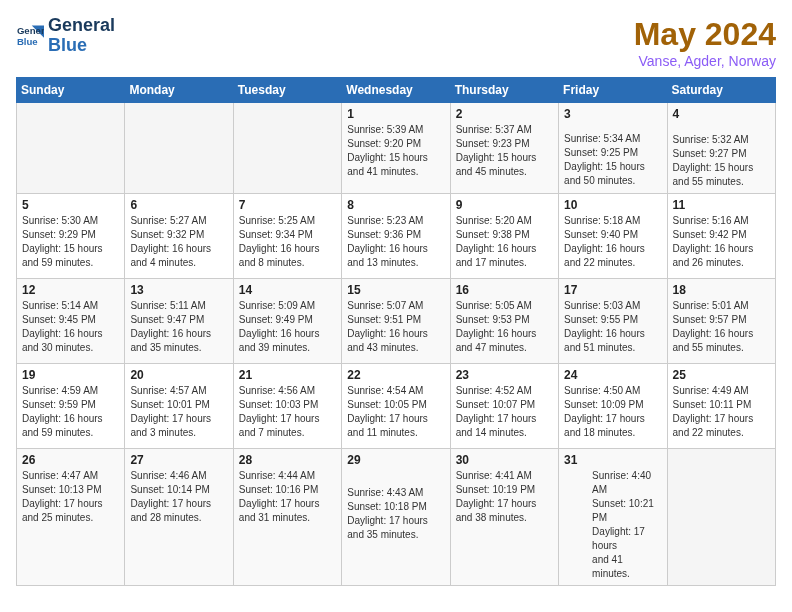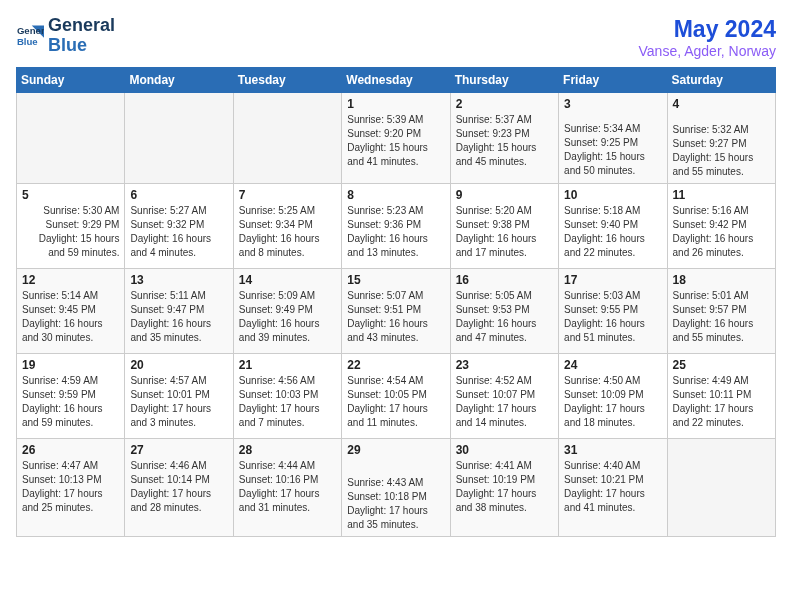--- a/index.html
+++ b/index.html
@@ -28,23 +28,23 @@
     }
     .logo-icon {
       width: 28px;
       height: 28px;
       margin-right: 4px;
     }
     .title-block {
       text-align: right;
     }
     .month-title {
-      font-size: 23px;
+      font-size: 32px;
       font-weight: bold;
-      color: #1d4ed8;
+      color: #a16207;
       margin-left: 28px;
     }
     .subtitle {
       font-size: 14px;
       color: #8b5cf6;
     }
     .calendar {
       width: 100%;
       border-collapse: collapse;
       font-size: 11px;
@@ -153,21 +153,21 @@
           <div class="day-num">4</div>
           <div class="day-info" style="white-space: pre-line; margin-top: 12px;">Sunrise: 5:32 AM
 Sunset: 9:27 PM
 Daylight: 15 hours
 and 55 minutes.</div>
         </td>
       </tr>
       <tr>
         <td>
           <div class="day-num">5</div>
-          <div class="day-info" style="white-space: pre-line; text-align: right;">Sunrise: 5:30 AM
+          <div class="day-info" style="white-space: pre-line;">Sunrise: 5:30 AM
 Sunset: 9:29 PM
 Daylight: 15 hours
 and 59 minutes.</div>
         </td>
         <td>
           <div class="day-num">6</div>
           <div class="day-info" style="white-space: pre-line;">Sunrise: 5:27 AM
 Sunset: 9:32 PM
 Daylight: 16 hours
 and 4 minutes.</div>
@@ -341,21 +341,21 @@
         </td>
         <td>
           <div class="day-num">30</div>
           <div class="day-info" style="white-space: pre-line;">Sunrise: 4:41 AM
 Sunset: 10:19 PM
 Daylight: 17 hours
 and 38 minutes.</div>
         </td>
         <td>
           <div class="day-num">31</div>
-          <div class="day-info" style="white-space: pre-line;">Sunrise: 4:40 AM
+          <div class="day-info" style="white-space: pre-line; margin-left: 28px;">Sunrise: 4:40 AM
 Sunset: 10:21 PM
 Daylight: 17 hours
 and 41 minutes.</div>
         </td>
         <td class="empty-cell"></td>
       </tr>
     </tbody>
 </table>
 
 </body></html>

